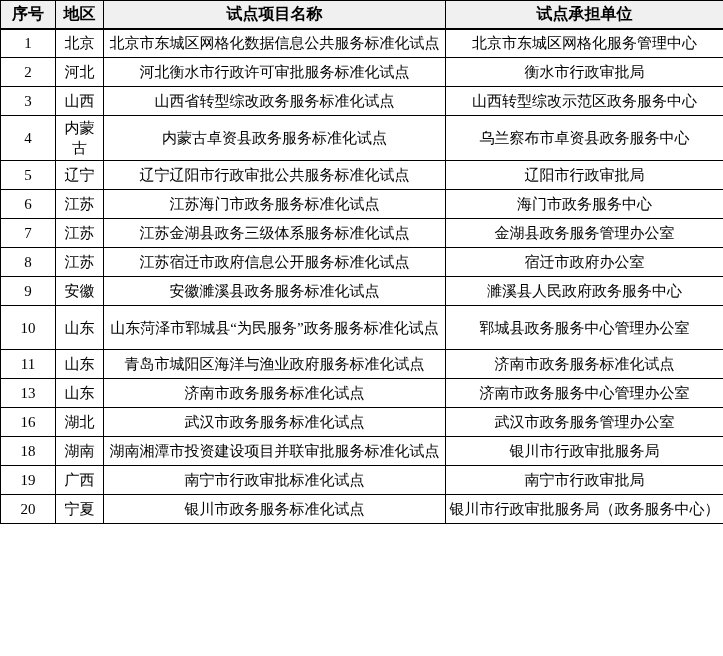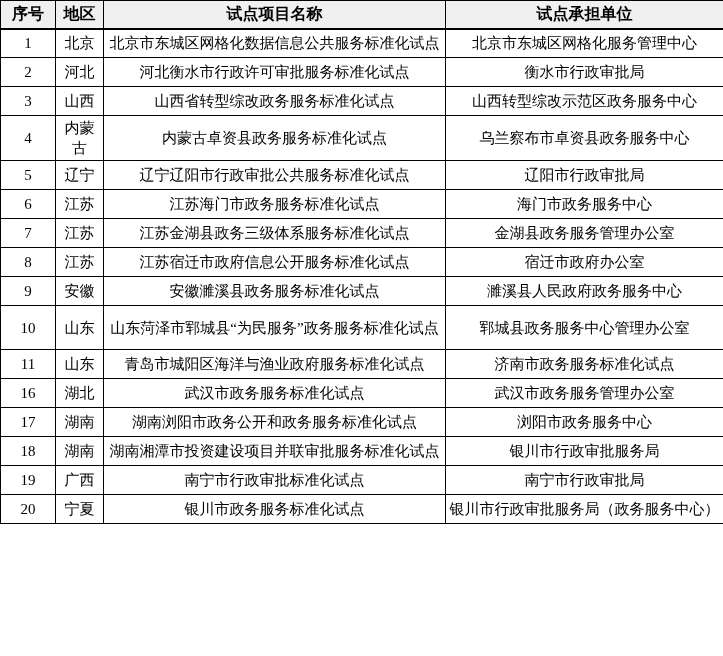--- a/index.html
+++ b/index.html
@@ -137,30 +137,30 @@
           <td>山东菏泽市郓城县“为民服务”政务服务标准化试点</td>
           <td>郓城县政务服务中心管理办公室</td>
         </tr>
         <tr>
           <td>11</td>
           <td>山东</td>
           <td>青岛市城阳区海洋与渔业政府服务标准化试点</td>
           <td>济南市政务服务标准化试点</td>
         </tr>
         <tr>
+          <td>13</td>
+          <td>山东</td>
+          <td>济南市政务服务标准化试点</td>
+          <td>济南市政务服务中心管理办公室</td>
+        </tr>
+        <tr>
           <td>16</td>
           <td>湖北</td>
           <td>武汉市政务服务标准化试点</td>
           <td>武汉市政务服务管理办公室</td>
-        </tr>
-        <tr>
-          <td>17</td>
-          <td>湖南</td>
-          <td>湖南浏阳市政务公开和政务服务标准化试点</td>
-          <td>浏阳市政务服务中心</td>
         </tr>
         <tr>
           <td>18</td>
           <td>湖南</td>
           <td>湖南湘潭市投资建设项目并联审批服务标准化试点</td>
           <td>银川市行政审批服务局</td>
         </tr>
         <tr>
           <td>19</td>
           <td>广西</td>

